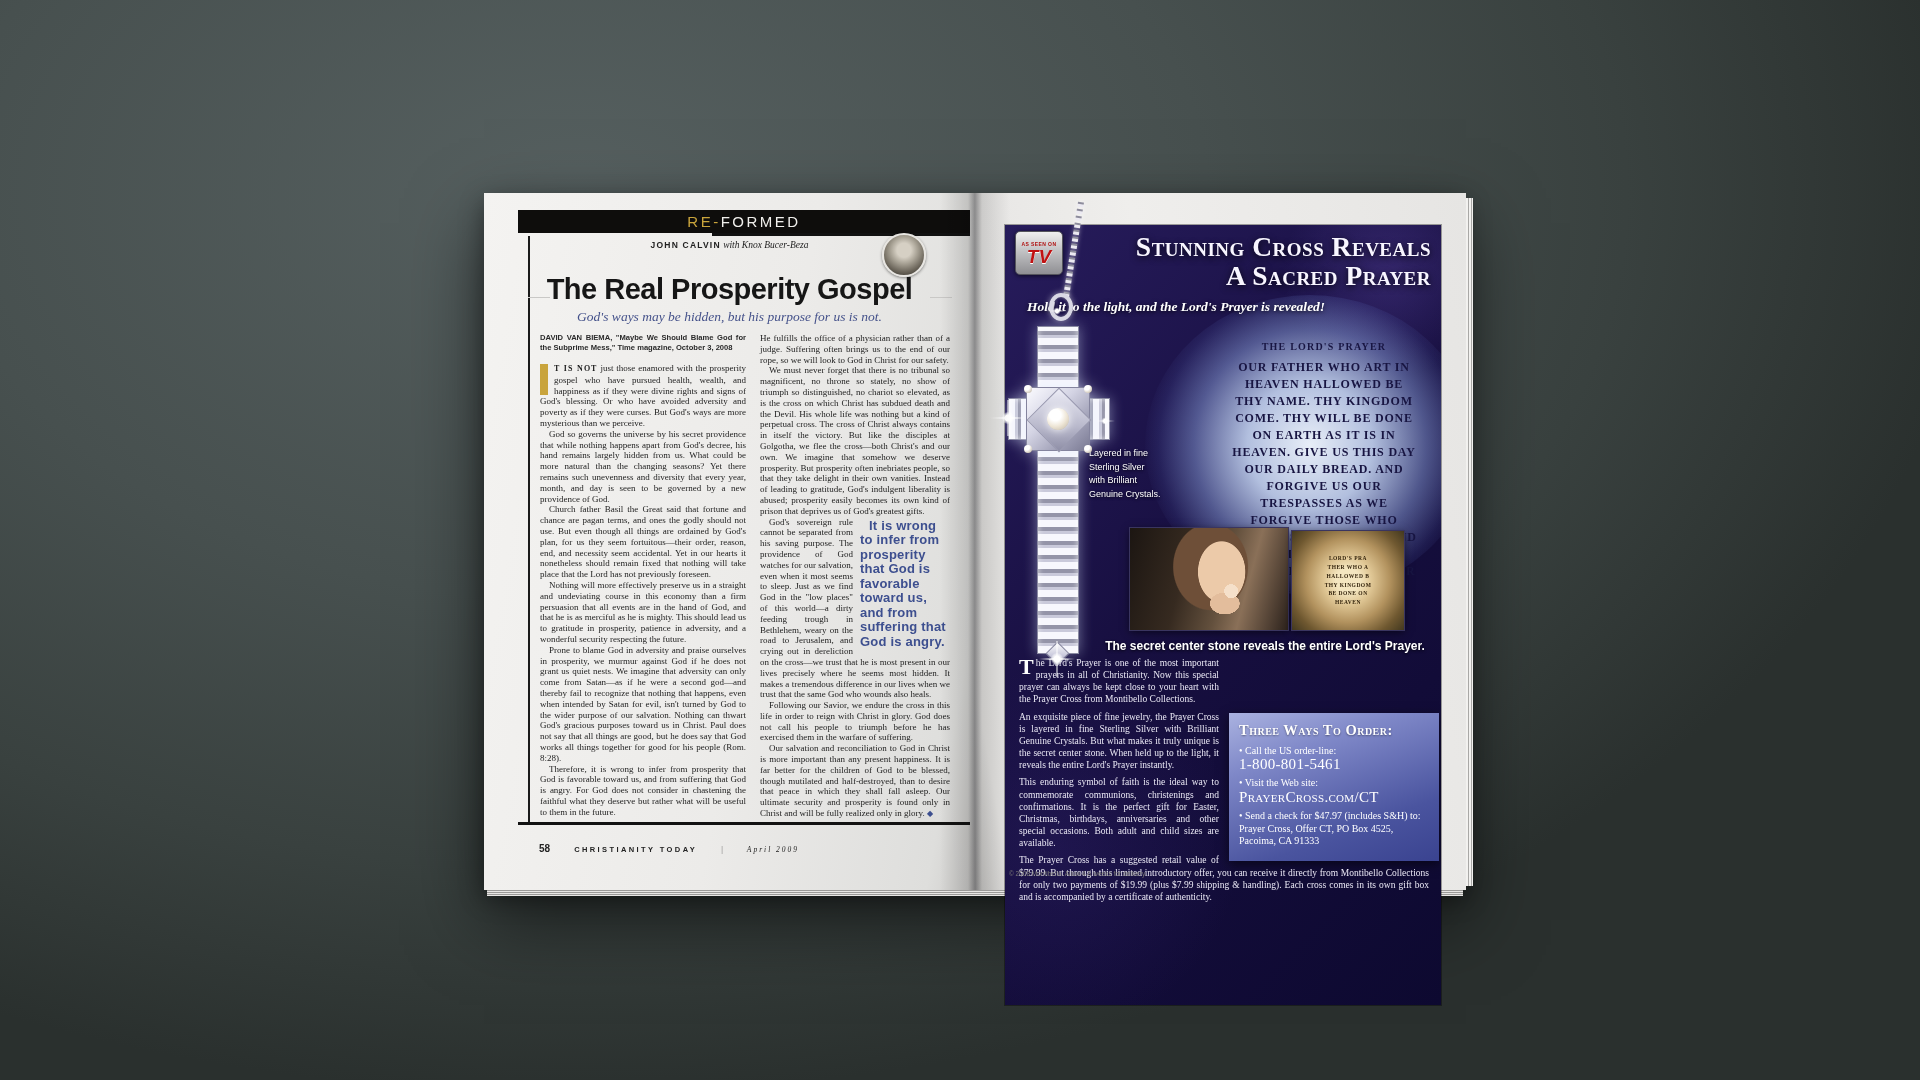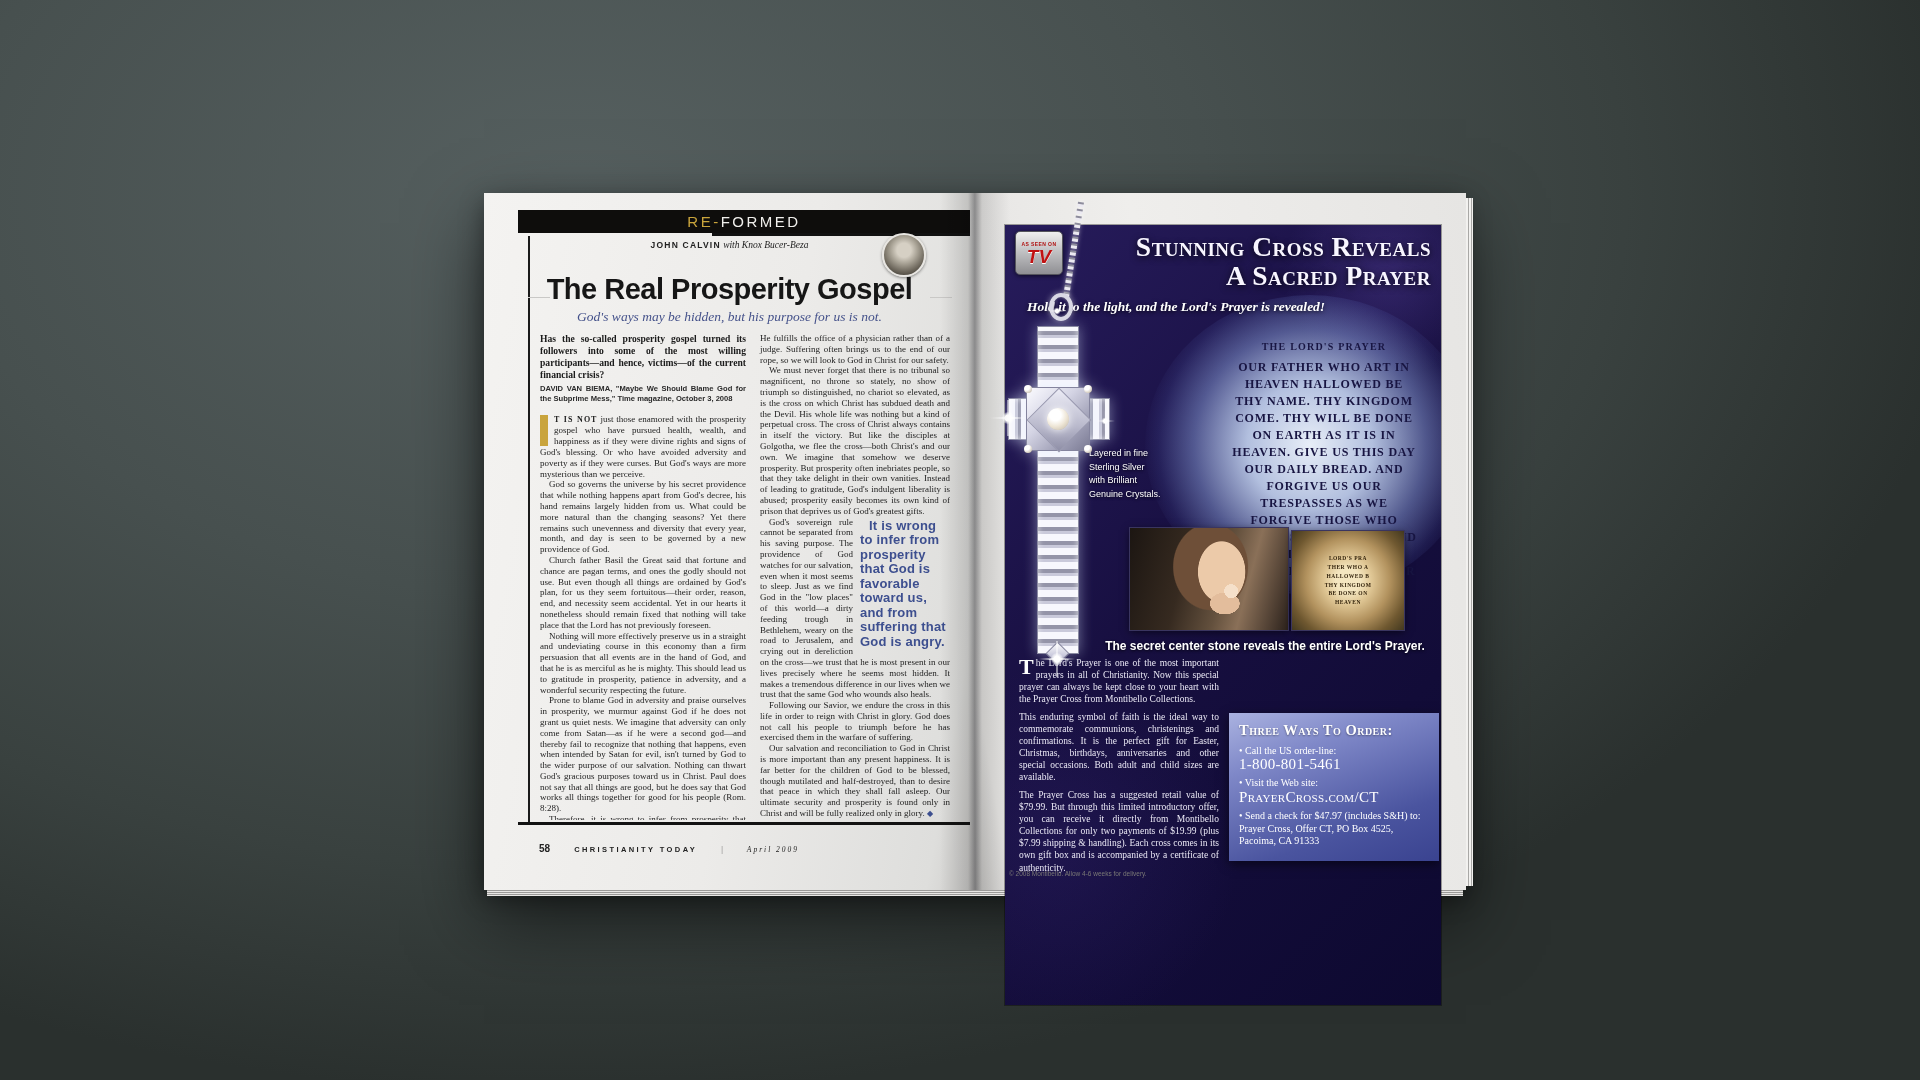--- a/index.html
+++ b/index.html
@@ -168,21 +168,20 @@
       </div>
       <div id="portrait" class="abs"></div>
 
       <div class="abs title-rule" style="left:44px;"></div>
       <div class="abs title-rule" style="left:446px;"></div>
       <div id="article-title" class="abs">The Real Prosperity Gospel</div>
       <div id="article-subtitle" class="abs">God's ways may be hidden, but his purpose for us is not.</div>
 
       <div id="columns" class="abs">
         <div id="col1" class="col">
-          <p class="intro-q">Has the so-called prosperity gospel turned its followers into some of the most willing participants—and hence, victims—of the current financial crisis?</p>
           <p class="intro-att">DAVID VAN BIEMA, "Maybe We Should Blame God for the Subprime Mess," Time magazine, October 3, 2008</p>
           <p class="bp"><span class="dropbar"></span><span class="lead-caps">T IS NOT</span><span> just those enamored with the prosperity gospel who have pursued health, wealth, and happiness as if they were divine rights and signs of God's blessing. Or who have avoided adversity and poverty as if they were curses. But God's ways are more mysterious than we perceive.</span></p>
           <p class="bp">God so governs the universe by his secret providence that while nothing happens apart from God's decree, his hand remains largely hidden from us. What could be more natural than the changing seasons? Yet there remains such unevenness and diversity that every year, month, and day is seen to be governed by a new providence of God.</p>
           <p class="bp">Church father Basil the Great said that fortune and chance are pagan terms, and ones the godly should not use. But even though all things are ordained by God's plan, for us they seem fortuitous—their order, reason, end, and necessity seem accidental. Yet in our hearts it nonetheless should remain fixed that nothing will take place that the Lord has not previously foreseen.</p>
           <p class="bp">Nothing will more effectively preserve us in a straight and undeviating course in this economy than a firm persuasion that all events are in the hand of God, and that he is as merciful as he is mighty. This should lead us to gratitude in prosperity, patience in adversity, and a wonderful security respecting the future.</p>
           <p class="bp">Prone to blame God in adversity and praise ourselves in prosperity, we murmur against God if he does not grant us quiet nests. We imagine that adversity can only come from Satan—as if he were a second god—and thereby fail to recognize that nothing that happens, even when intended by Satan for evil, isn't turned by God to the wider purpose of our salvation. Nothing can thwart God's gracious purposes toward us in Christ. Paul does not say that all things are good, but he does say that God works all things together for good for his people (Rom. 8:28).</p>
           <p class="bp">Therefore, it is wrong to infer from prosperity that God is favorable toward us, and from suffering that God is angry. For God does not consider in chastening the faithful what they deserve but rather what will be useful to them in the future.</p>
         </div>
         <div id="col2" class="col">
           <p class="bp">He fulfills the office of a physician rather than of a judge. Suffering often brings us to the end of our rope, so we will look to God in Christ for our safety.</p>
@@ -253,20 +252,21 @@
               <span>•</span>
               <span>Visit the Web site:</span>
               <div class="order-big order-web">PrayerCross.com/CT</div>
             </div>
             <div class="order-item">
               <span>•</span>
               <span>Send a check for $47.97 (includes S&amp;H) to: Prayer Cross, Offer CT, PO Box 4525, Pacoima, CA 91333</span>
             </div>
           </div>
           <p><span class="ad-drop">T</span><span>he Lord's Prayer is one of the most important prayers in all of Christianity. Now this special prayer can always be kept close to your heart with the Prayer Cross from Montibello Collections.</span></p>
+          <p>An exquisite piece of fine jewelry, the Prayer Cross is layered in fine Sterling Silver with Brilliant Genuine Crystals. But what makes it truly unique is the secret center stone. When held up to the light, it reveals the entire Lord's Prayer instantly.</p>
           <p>This enduring symbol of faith is the ideal way to commemorate communions, christenings and confirmations. It is the perfect gift for Easter, Christmas, birthdays, anniversaries and other special occasions. Both adult and child sizes are available.</p>
           <p>The Prayer Cross has a suggested retail value of $79.99. But through this limited introductory offer, you can receive it directly from Montibello Collections for only two payments of $19.99 (plus $7.99 shipping &amp; handling). Each cross comes in its own gift box and is accompanied by a certificate of authenticity.</p>
 
         </div>
       </div>
 
       <div id="chain" class="abs"></div>
       <div id="bail" class="abs"></div>
       <div id="beam-v" class="abs"></div>
       <div id="beam-h" class="abs beam"></div>

